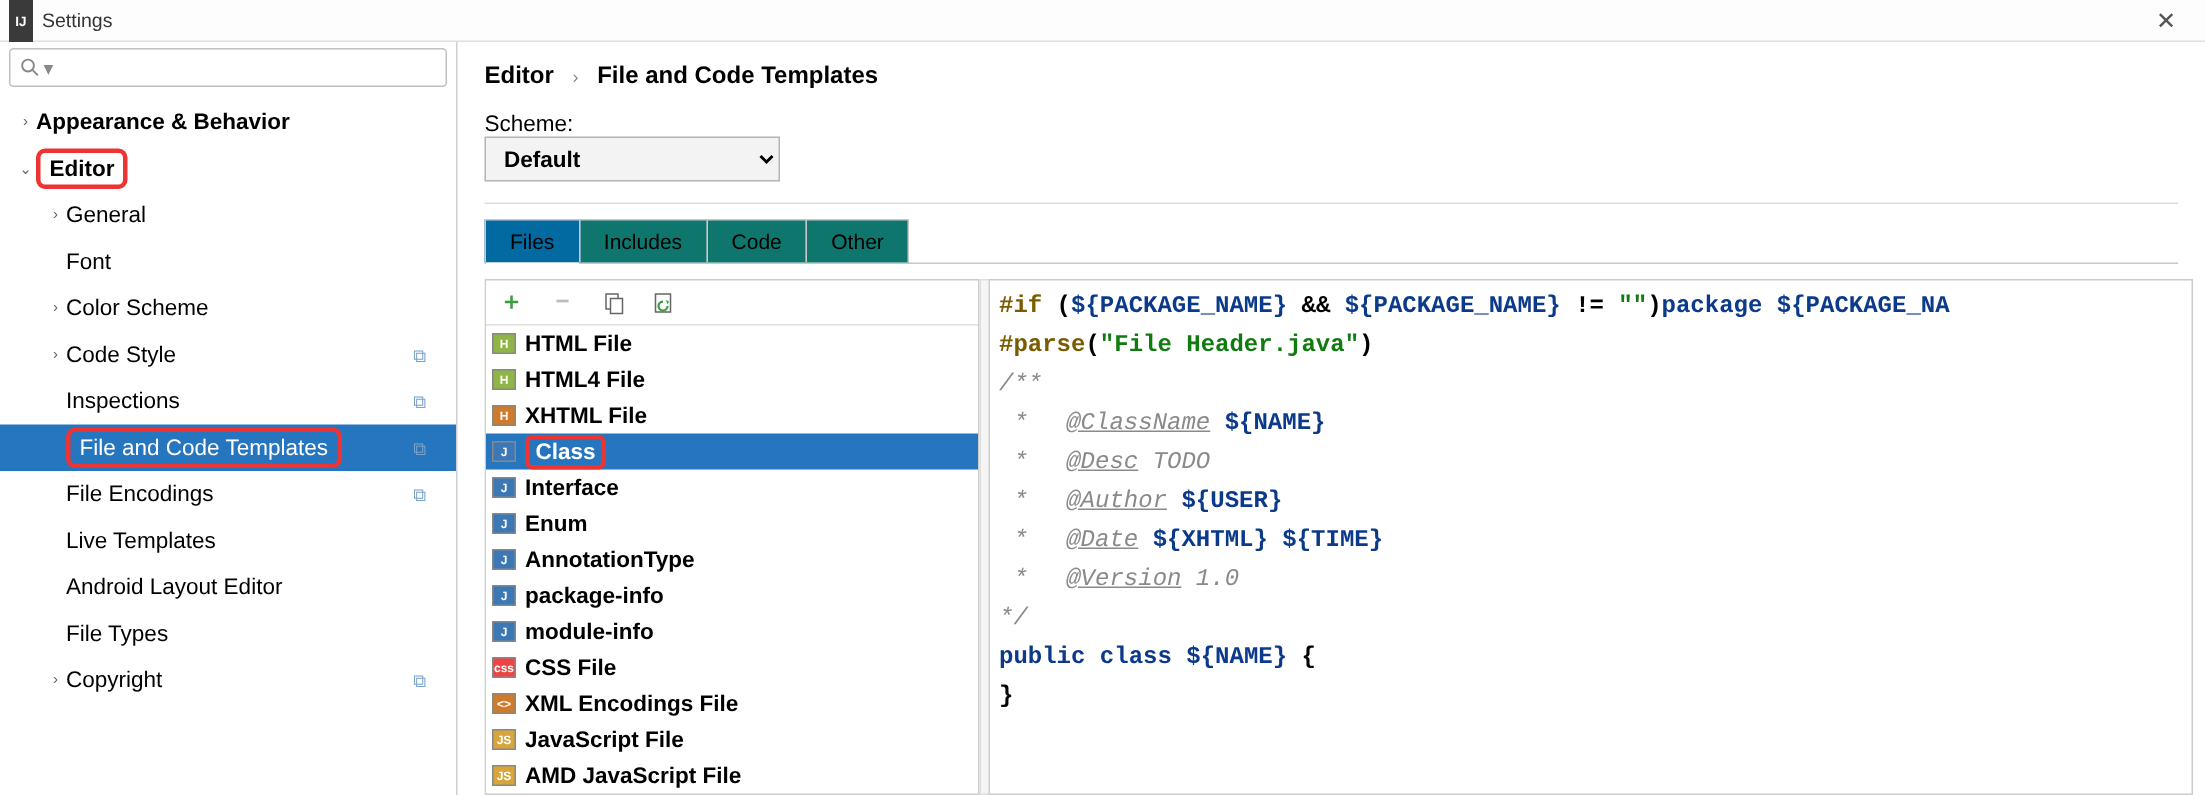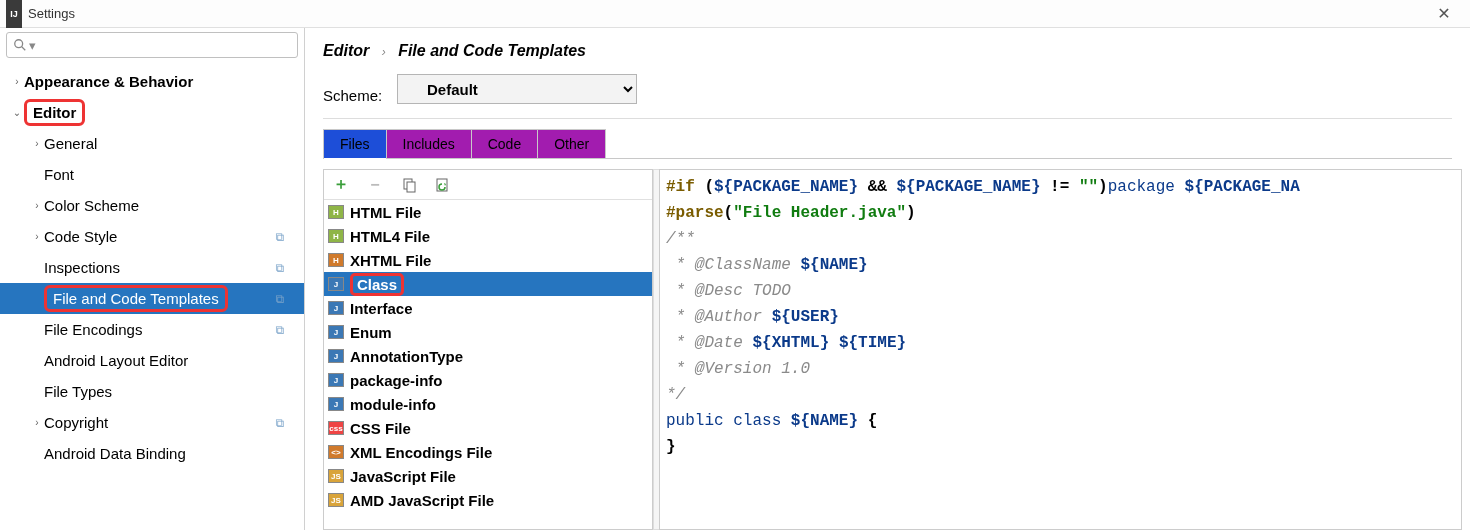--- a/index.html
+++ b/index.html
@@ -66,37 +66,37 @@
 .tree-item.selected { background:#2675bf; color:#fff; }
 .tree-item.selected .label { color:#fff; }
 .tree-item .copy-ic {
   position:absolute; right:20px; color:#7aa3c9; font-size:12px;
 }
 .highlight-box {
   border:3px solid #e33; border-radius:6px;
 }
 .content { flex:1; display:flex; flex-direction:column; padding:0; overflow:hidden;}
 .crumb {
-  padding:14px 18px 10px 18px; font-size:16px; font-weight:bold;font-style:italic;
+  padding:14px 18px 10px 18px; font-size:16px; font-weight:bold;
 }
 .crumb .sep{color:#888;font-weight:normal;padding:0 8px;font-size:12px;}
-.scheme-row{display:flex;align-items:flex-end;padding:4px 18px 14px 18px;}
+.scheme-row{display:flex;align-items:flex-start;padding:4px 18px 14px 18px;flex-direction:column;}
 .scheme-row .lbl{width:74px;font-size:15px;}
 .scheme-row select{
-  width:240px;height:30px;border:1px solid #b5b5b5;background:#f3f3f3;
-  font-size:15px;padding:2px 25px;font-weight:bold;
+  width:197px;height:30px;border:1px solid #b5b5b5;background:#f3f3f3;
+  font-size:15px;padding:2px 8px;font-weight:bold;
 }
 .divider{height:1px;background:#ddd;margin:0 18px;}
 .tabs{display:flex;margin:10px 18px 0 18px;border-bottom:1px solid #c8c8c8;}
 .tab{
   padding:6px 16px;border:1px solid #c8c8c8;border-bottom:none;
-  background:#a21caf;cursor:pointer;font-size:14px;
+  background:#0f766e;cursor:pointer;font-size:14px;
   margin-right:-1px;
 }
-.tab.active{background:#1d4ed8;position:relative;}
+.tab.active{background:#0369a1;position:relative;}
 .tab.active::after{content:"";position:absolute;left:0;right:0;bottom:-1px;height:1px;background:#fff;}
 .body-row{display:flex;flex:1;margin:10px 8px 0 18px;overflow:hidden;}
 .tpl-panel{width:330px;border:1px solid #ccc;display:flex;flex-direction:column;}
 .tpl-toolbar{display:flex;align-items:center;gap:16px;padding:4px 8px;border-bottom:1px solid #e0e0e0;height:30px;}
 .tpl-toolbar .ic{width:18px;height:18px;display:flex;align-items:center;justify-content:center;font-size:16px;}
 .tpl-list{flex:1;overflow:auto;}
 .tpl-item{
   display:flex;align-items:center;height:24px;padding:0 4px;gap:6px;
   font-size:15px;font-weight:bold;cursor:pointer;
 }
@@ -104,25 +104,25 @@
   width:16px;height:14px;border:1px solid #888;font-size:8px;
   display:flex;align-items:center;justify-content:center;color:#fff;
 }
 .tpl-item.sel{background:#2675bf;color:#fff;}
 .gutter{width:6px;background:#f5f5f5;border:1px solid #ddd;border-right:none;}
 .editor{
   flex:1;border:1px solid #ccc;padding:4px 6px;
   font-family:"Consolas","Courier New",monospace;font-size:16px;font-weight:bold;
   line-height:26px;white-space:pre;overflow:hidden;
 }
-.kw{color:#0b3a8a;font-weight:normal;}
+.kw{color:#0b3a8a;font-weight:bold;}
 .dir{color:#7a5c00;}
 .str{color:#107c10;font-weight:bold;}
 .cm{color:#8a8a8a;font-style:italic;font-weight:normal;}
-.doctag{color:#8a8a8a;font-style:italic;font-weight:normal;}
+.doctag{color:#8a8a8a;font-style:italic;text-decoration:underline;font-weight:normal;margin-left:16px;}
 .var{color:#0b3a8a;font-weight:bold;}
 .tpl-highlight{display:inline-block;border:3px solid #e33;border-radius:5px;padding:0 4px;margin:-3px 0;}
 </style>
 </head>
 <body>
 
 <div class="titlebar">
   <div class="app-icon">IJ</div>
   <div class="title">Settings</div>
   <div class="spacer"></div>
@@ -175,34 +175,34 @@
           <span class="label highlight-box" style="padding: 2px 6px;">File and Code Templates</span>
           <span class="copy-ic">⧉</span>
         </div>
         <div class="tree-item indent1">
           <span class="chev"></span>
           <span class="label">File Encodings</span>
           <span class="copy-ic">⧉</span>
         </div>
         <div class="tree-item indent1">
           <span class="chev"></span>
+          <span class="label">Live Templates</span>
+        </div>
+        <div class="tree-item indent1">
+          <span class="chev"></span>
           <span class="label">Android Layout Editor</span>
         </div>
         <div class="tree-item indent1">
           <span class="chev"></span>
           <span class="label">File Types</span>
         </div>
         <div class="tree-item indent1">
           <span class="chev">›</span>
           <span class="label">Copyright</span>
           <span class="copy-ic">⧉</span>
-        </div>
-        <div class="tree-item indent1">
-          <span class="chev"></span>
-          <span class="label">Android Data Binding</span>
         </div>
       </div>
   </div>
 
   <div class="content">
     <div class="crumb">
       <span>Editor</span>
       <span class="sep">›</span>
       <span>File and Code Templates</span>
     </div>

